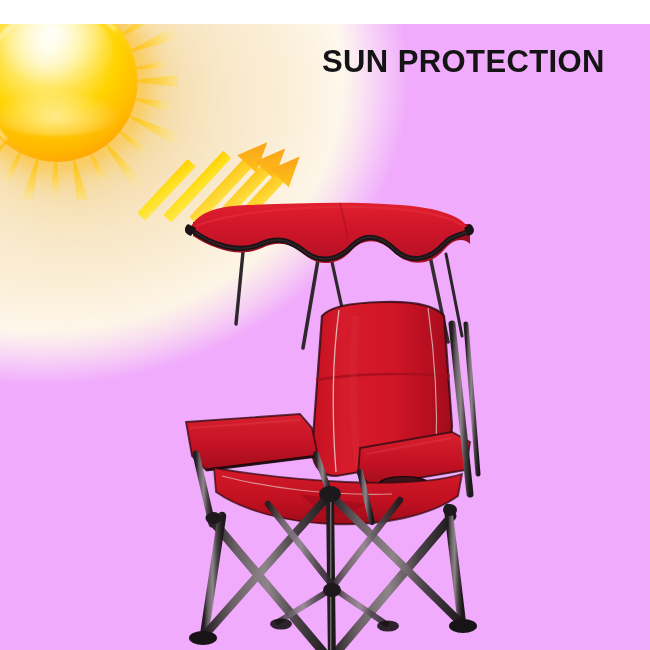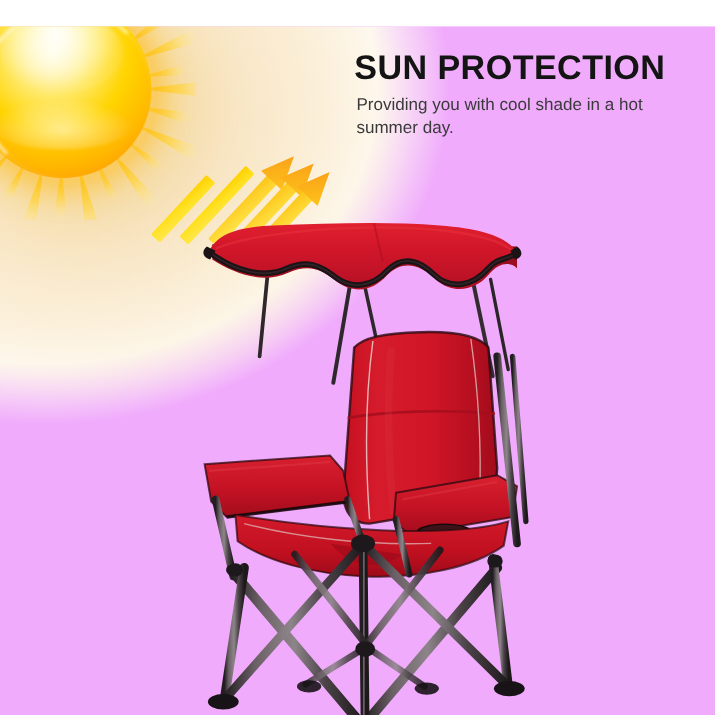--- a/index.html
+++ b/index.html
@@ -199,21 +199,20 @@
       <path d="M156 107 L186 120 L156 133 Z" fill="url(#headg)"></path>
     </g>
 
     <g transform="rotate(-47 112 126)">
       <rect x="104" y="116" width="70" height="12" rx="1.5" fill="url(#shaftg2)"></rect>
       <path d="M168 109 L198 122 L168 135 Z" fill="url(#headg)"></path>
     </g>
   </svg>
 
   <div id="title">SUN PROTECTION</div>
-  <div id="subtitle">Providing you with cool shade in a hot summer day.</div>
 
   <svg id="chair" viewBox="0 0 650 650">
     <defs>
       <linearGradient id="tube" x1="0" y1="0" x2="1" y2="0">
         <stop offset="0%" stop-color="#221d20"></stop>
         <stop offset="22%" stop-color="#6a6065"></stop>
         <stop offset="48%" stop-color="#8e858a"></stop>
         <stop offset="72%" stop-color="#4a4247"></stop>
         <stop offset="100%" stop-color="#1d191b"></stop>
       </linearGradient>

